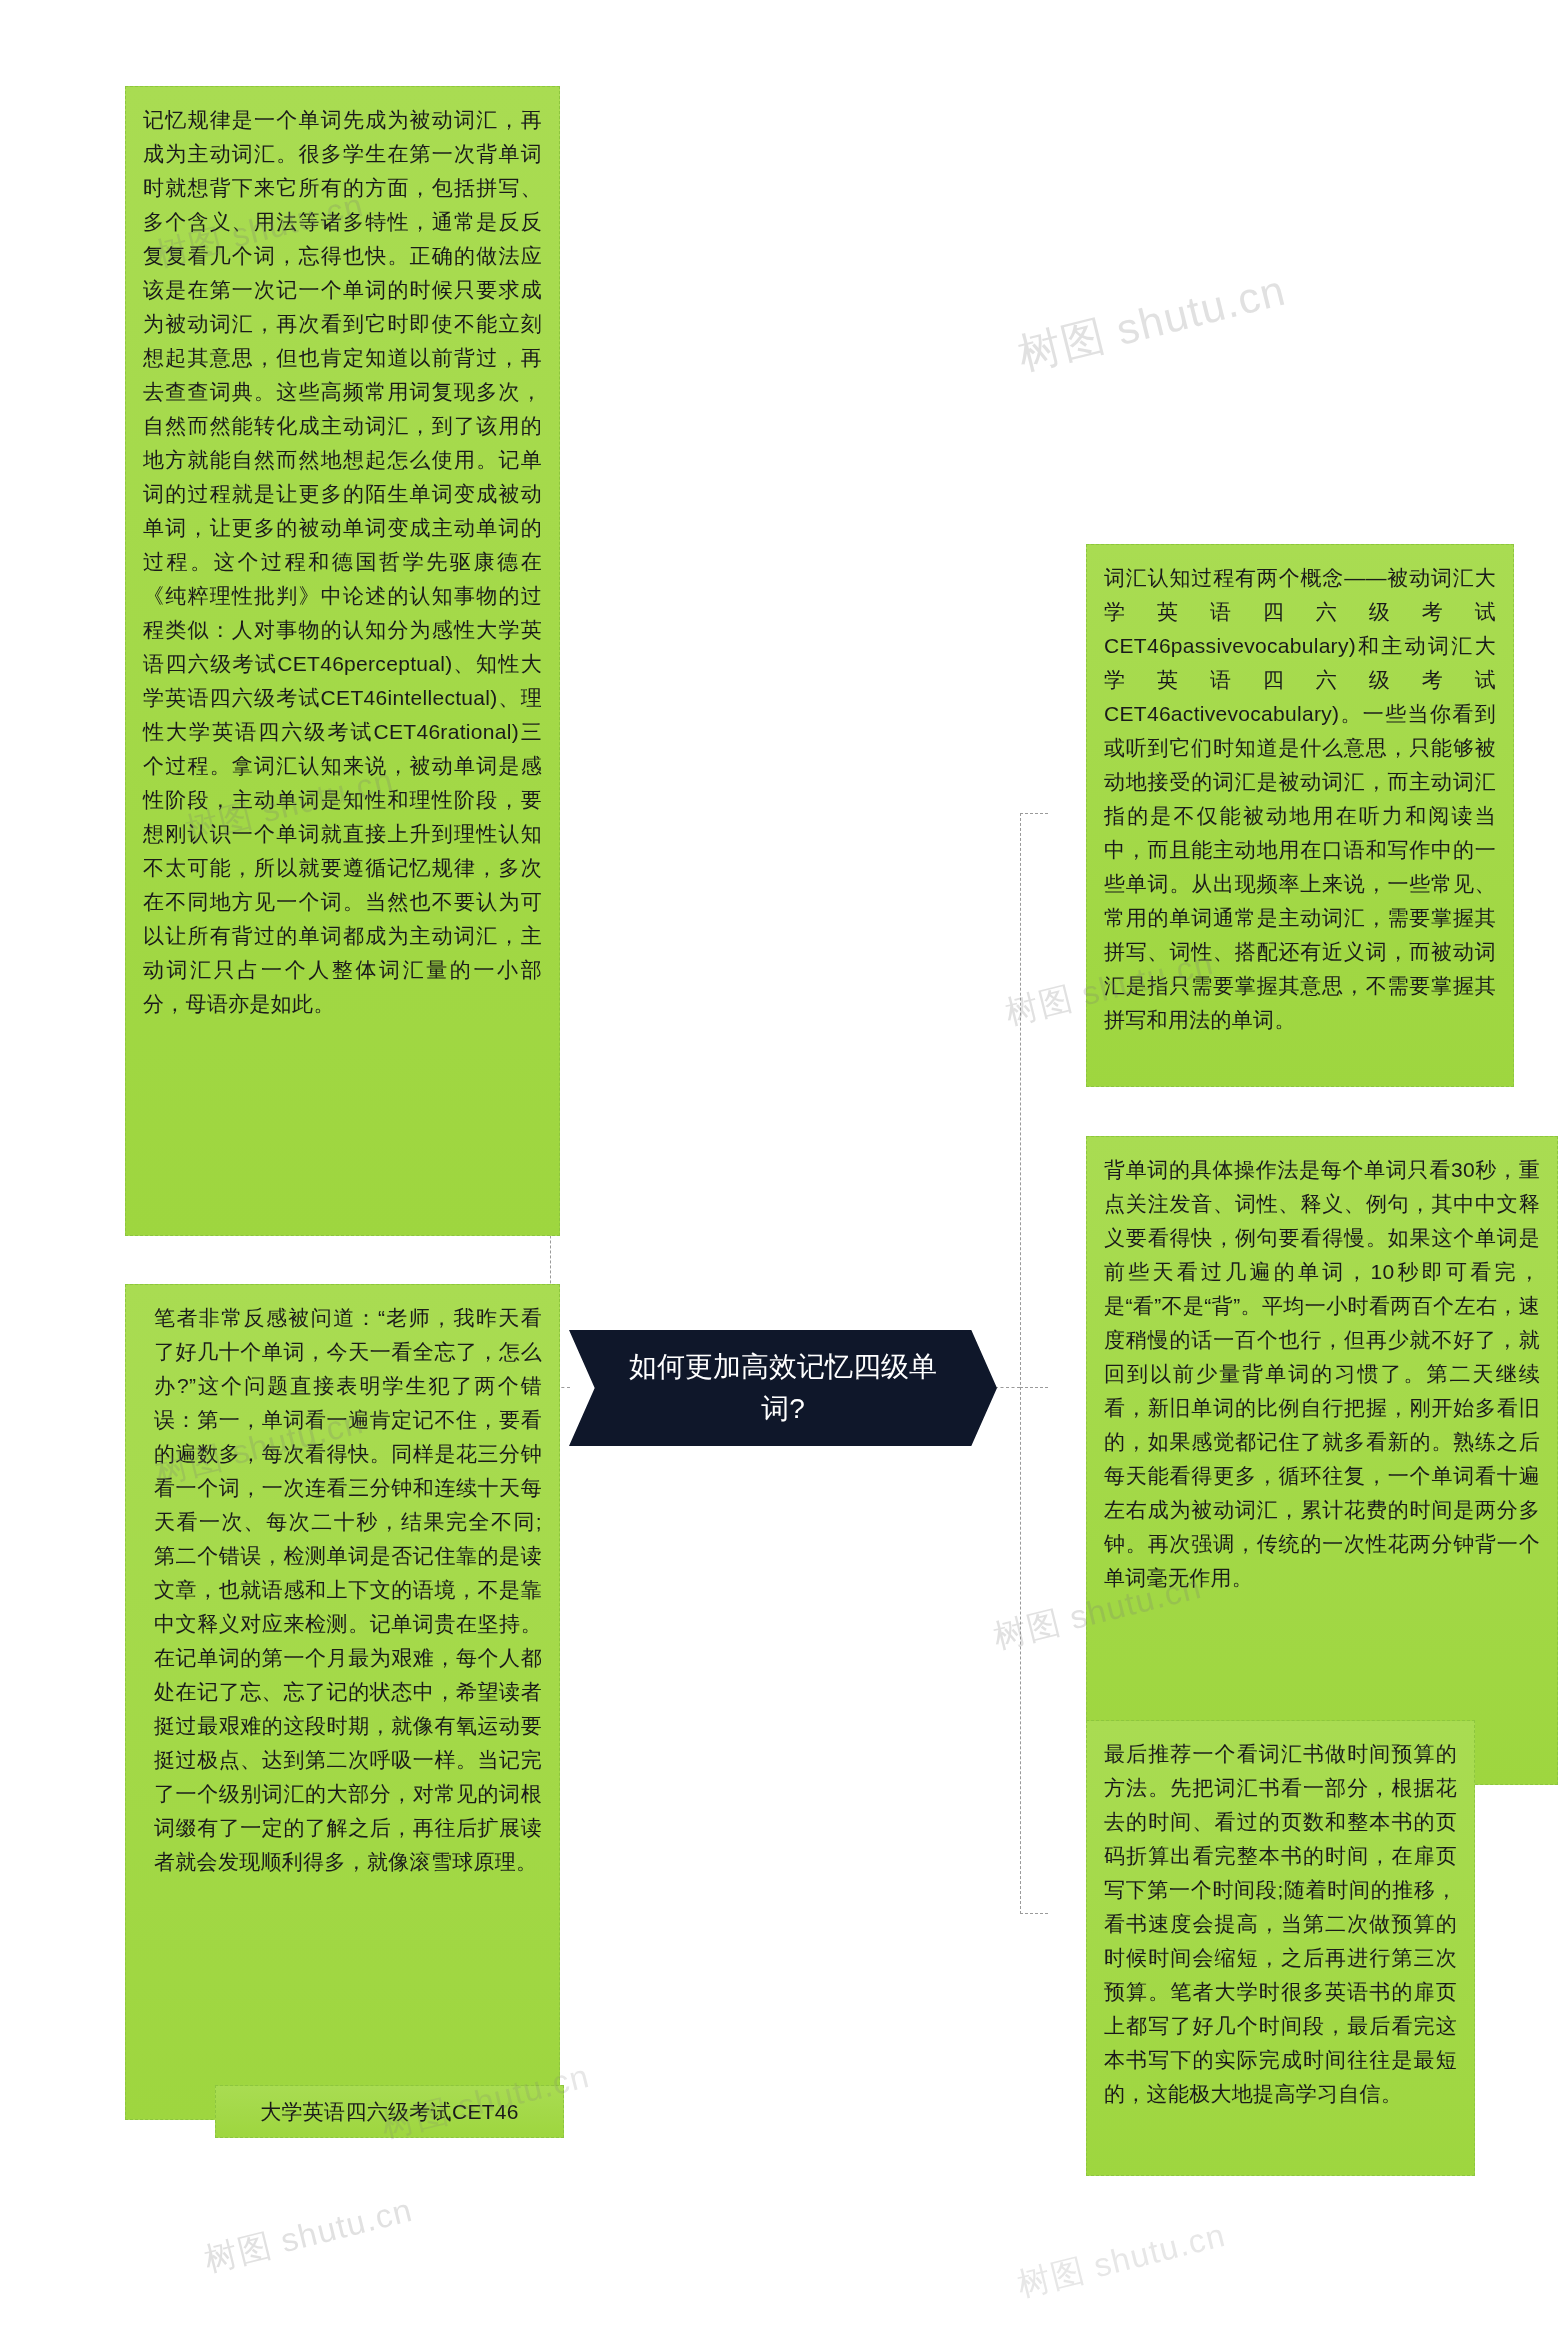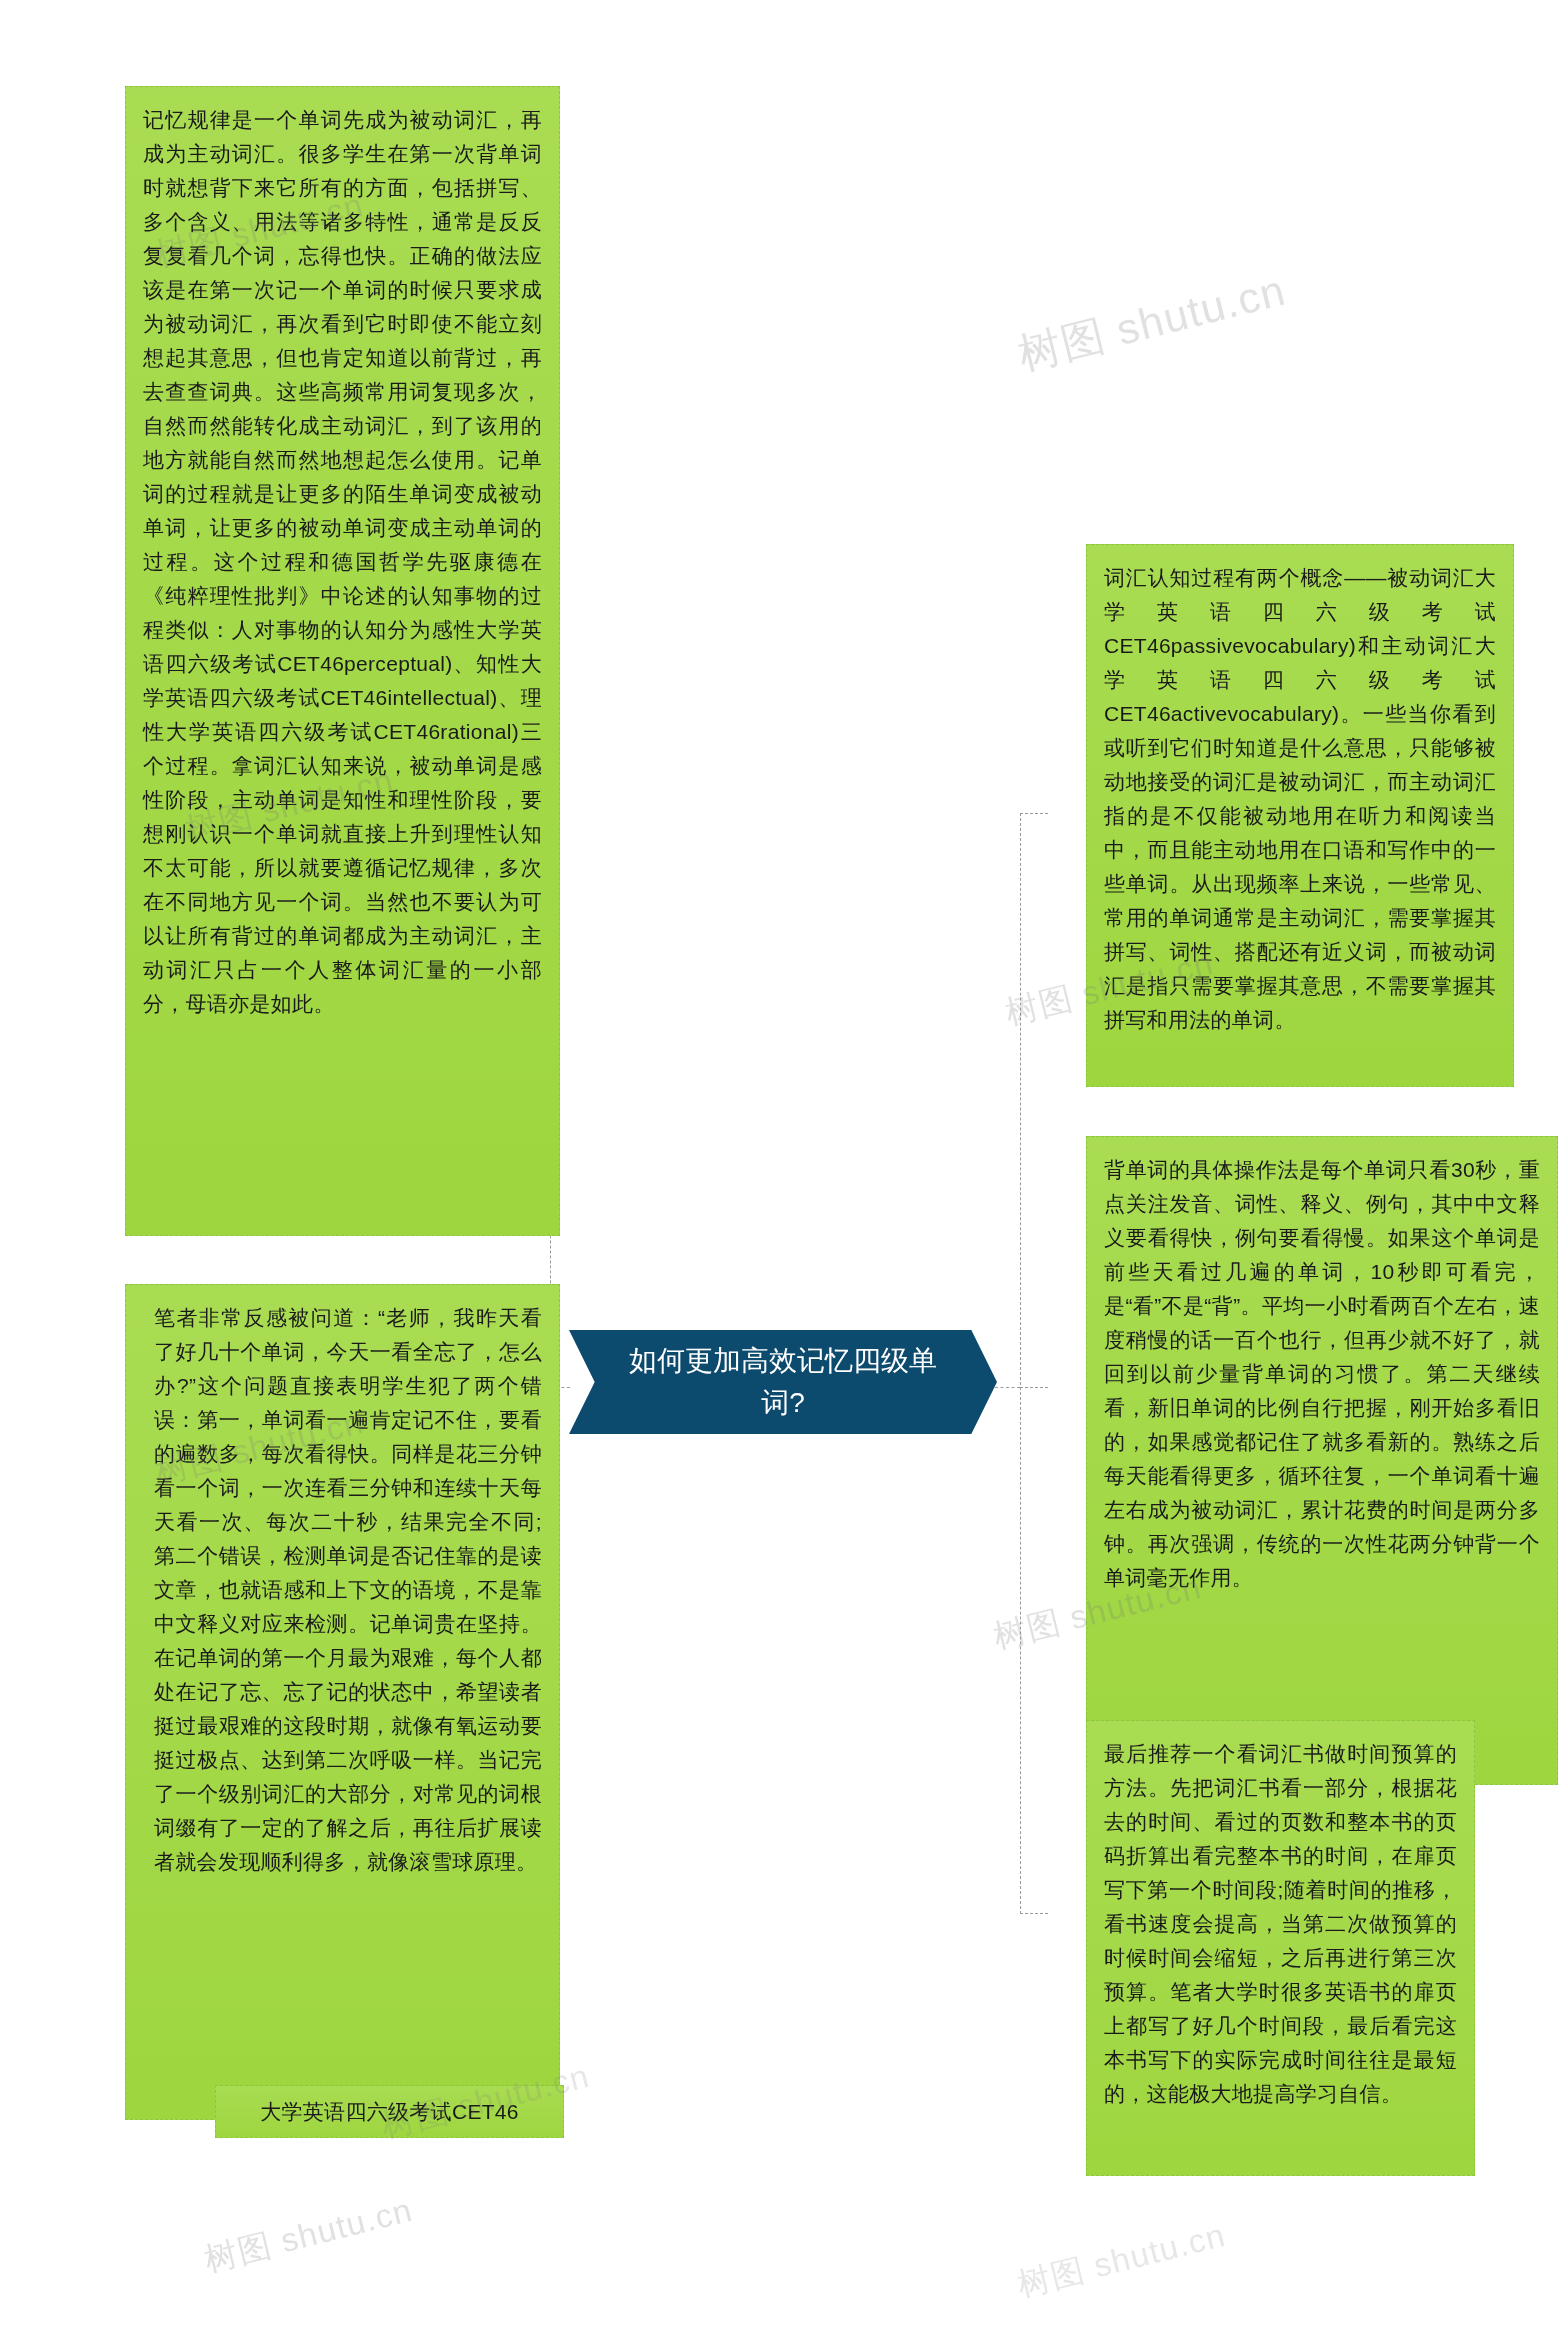--- a/index.html
+++ b/index.html
@@ -27,22 +27,22 @@
     letter-spacing: 1.2px;
   }
   .wm.big { font-size: 43px; }
 
   
   #center-node {
     position: absolute;
     left: 569px;
     top: 1330px;
     width: 428px;
-    height: 104px;
-    background: #0c4a6e;
+    height: 116px;
+    background: #0f172a;
     color: #ffffff;
     display: flex;
     align-items: center;
     justify-content: center;
     text-align: center;
     font-size: 28px;
     line-height: 1.5;
     box-sizing: border-box;
     padding: 6.1px 45px;
     

